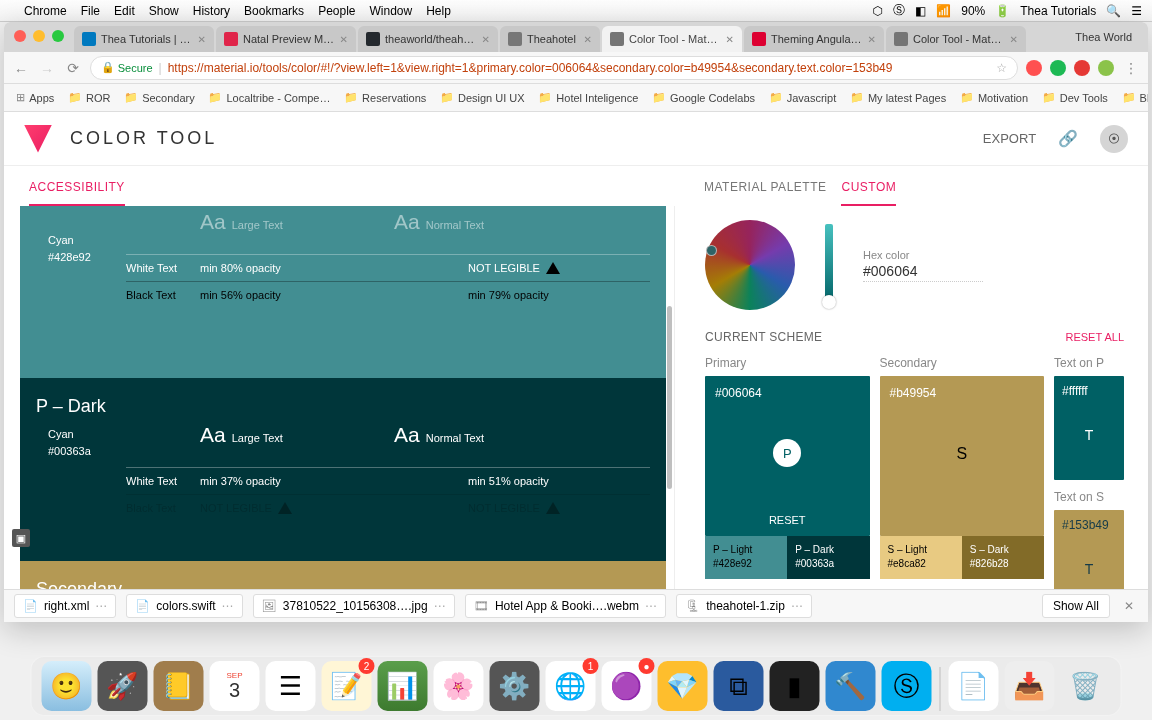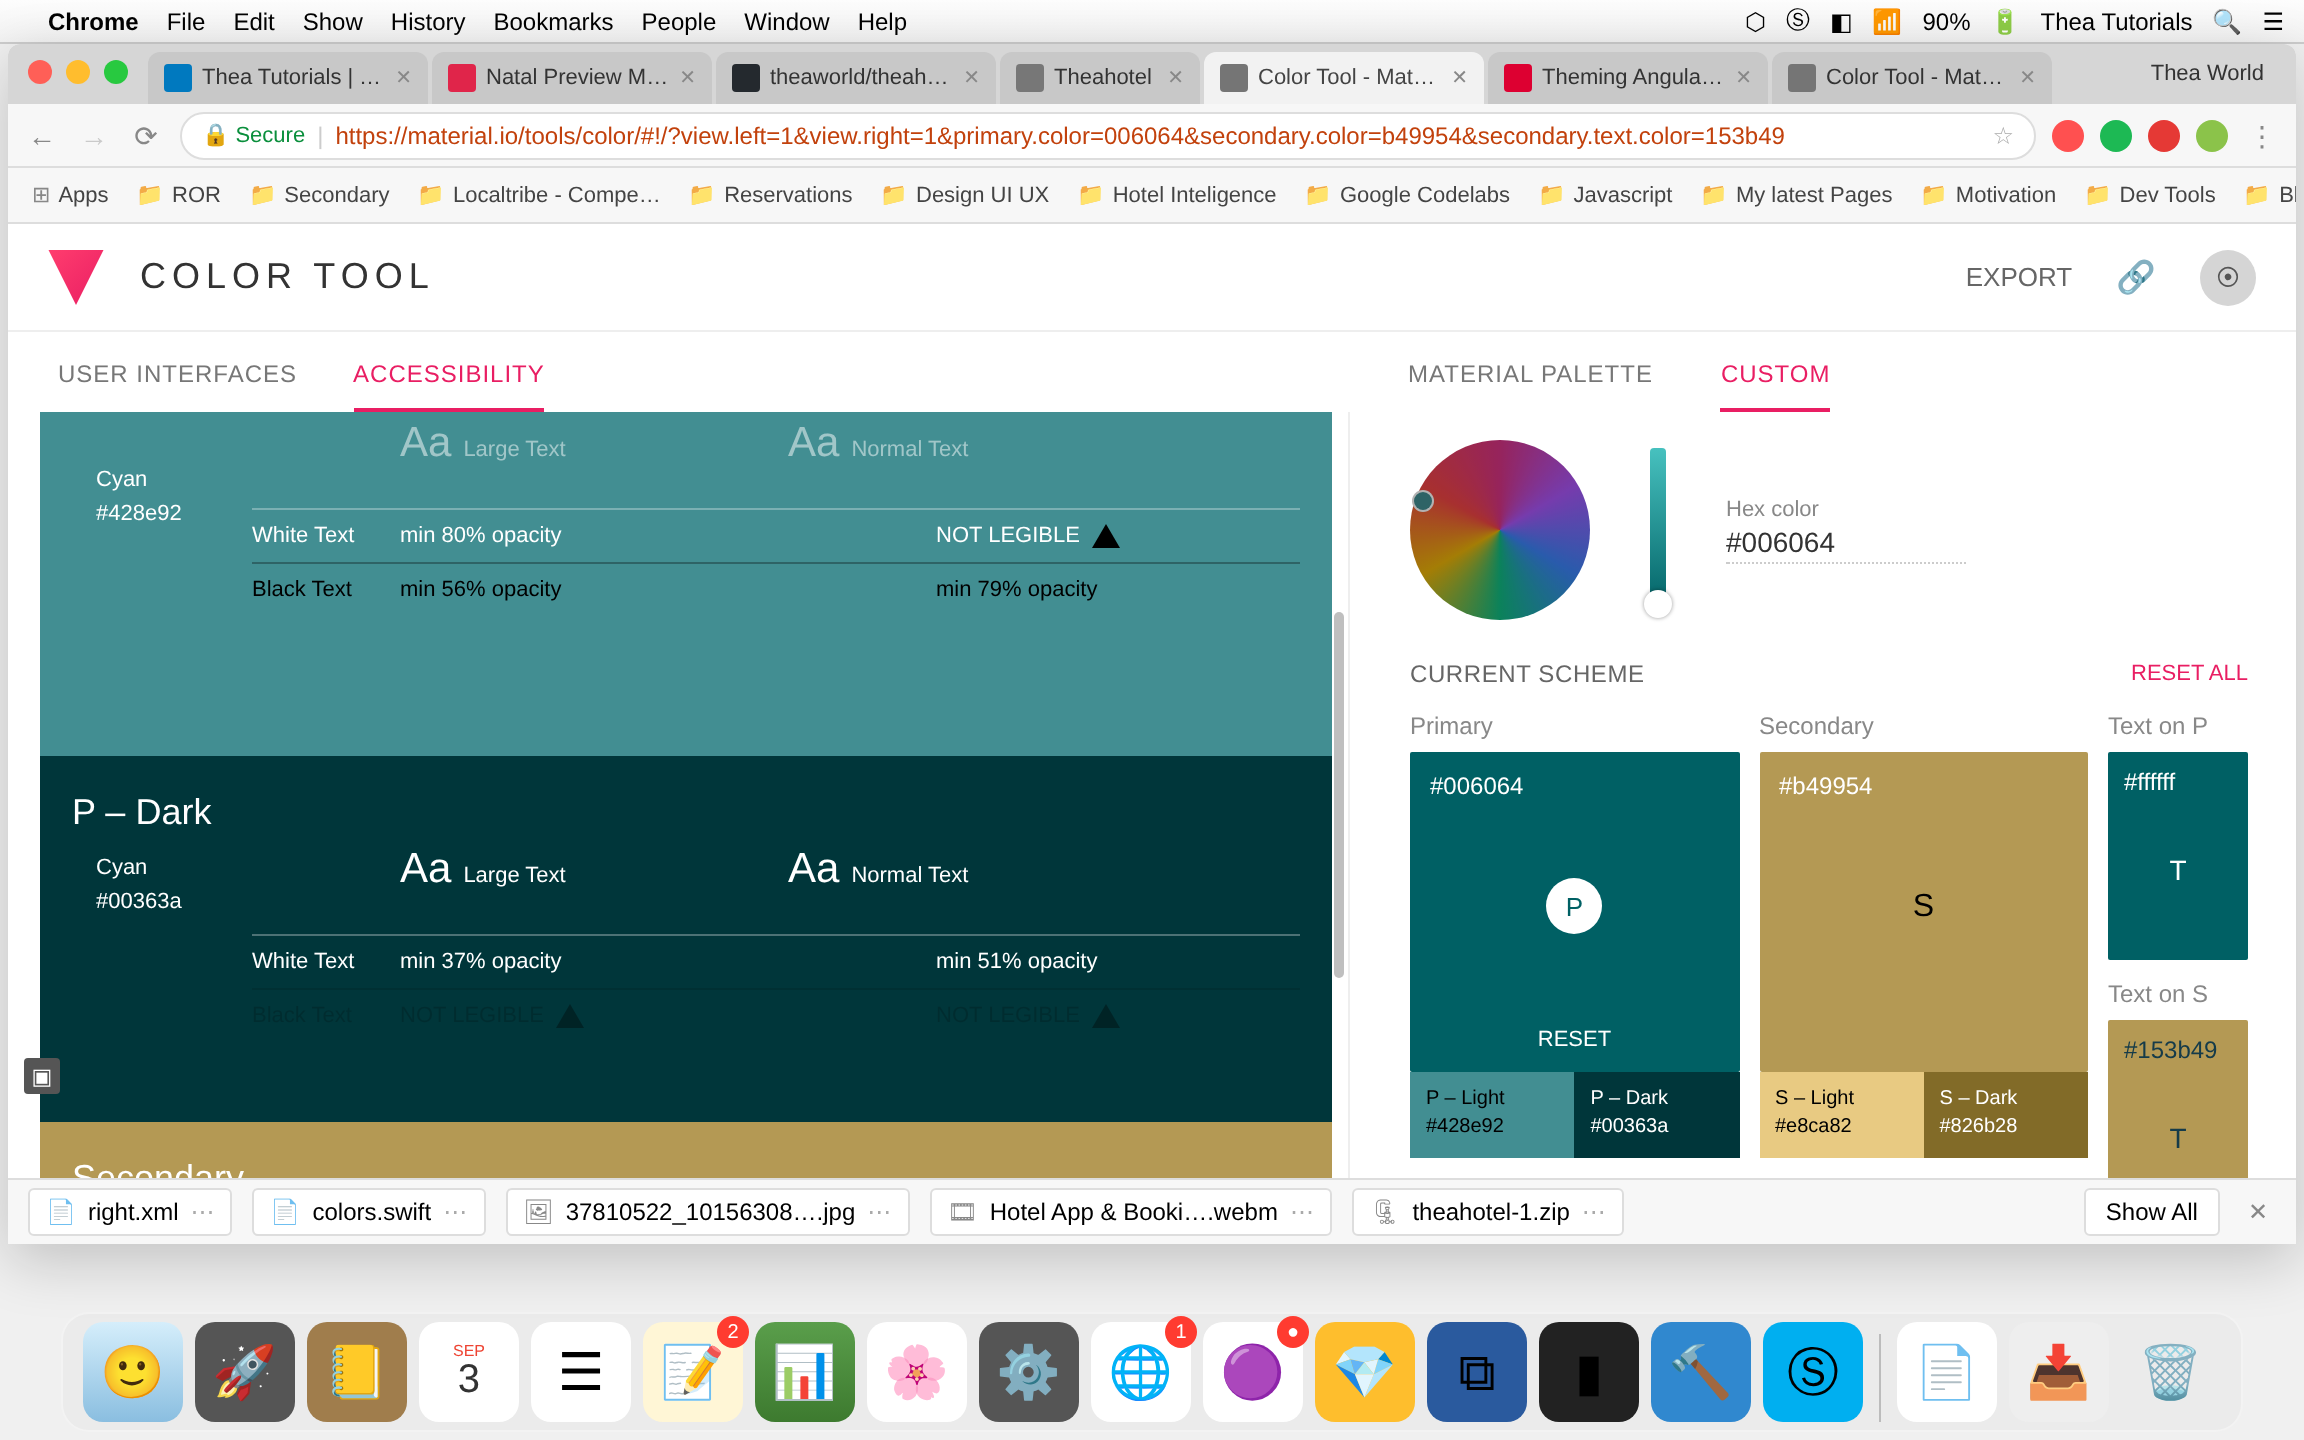--- a/index.html
+++ b/index.html
@@ -2,21 +2,21 @@
 <html><head>
   <meta charset="utf-8">
   <style>
     * { margin: 0; padding: 0; box-sizing: border-box; font-family: -apple-system, BlinkMacSystemFont, "Helvetica Neue", Arial, sans-serif; }
     body { width: 1152px; height: 720px; overflow: hidden; background: #f0f0f0; position: relative; }
 
     
     .mac-menubar { height: 22px; background: linear-gradient(#fdfdfd, #f3f3f3); border-bottom: 1px solid #ccc; display: flex; align-items: center; font-size: 12px; padding: 0 10px; justify-content: space-between; }
     .mac-menu-left { display: flex; gap: 14px; align-items: center; }
     .mac-menu-left .apple { font-size: 14px; }
-    .mac-menu-left .appname { font-weight: 700; }
+    .mac-menu-left .appname { font-weight: 400; }
     .mac-menu-right { display: flex; gap: 10px; align-items: center; font-size: 12px; }
     .mac-menu-right .ico { font-size: 12px; }
 
     
     .chrome { position: absolute; top: 22px; left: 4px; right: 4px; height: 600px; background: #fff; border-radius: 6px 6px 0 0; box-shadow: 0 8px 30px rgba(0,0,0,.2); display: flex; flex-direction: column; overflow: hidden; }
     .tabstrip { height: 30px; background: #d6d6d6; display: flex; align-items: flex-end; padding: 0 6px 0 70px; position: relative; }
     .traffic { position: absolute; left: 10px; top: 8px; display: flex; gap: 7px; }
     .traffic span { width: 12px; height: 12px; border-radius: 50%; display: block; }
     .tr-close { background: #ff5f57; } .tr-min { background: #ffbd2e; } .tr-max { background: #28c940; }
     .tab { height: 26px; background: #f2f2f2; border-radius: 6px 6px 0 0; margin-right: 2px; padding: 0 8px; display: flex; align-items: center; font-size: 11px; min-width: 100px; max-width: 140px; color: #444; white-space: nowrap; overflow: hidden; position: relative; }
@@ -42,21 +42,21 @@
     .app-header { height: 54px; display: flex; align-items: center; padding: 0 20px; border-bottom: 1px solid #eee; }
     .app-logo { width: 28px; height: 28px; background: linear-gradient(135deg, #ff3d6e, #e91e63); clip-path: polygon(0 0, 100% 0, 50% 100%); margin-right: 18px; }
     .app-title { font-size: 18px; font-weight: 300; letter-spacing: 3px; color: #333; }
     .header-right { margin-left: auto; display: flex; align-items: center; gap: 22px; color: #666; font-size: 13px; }
     .header-right .ico { font-size: 16px; }
     .avatar-circle { width: 28px; height: 28px; border-radius: 50%; background: #d5d5d5; display: flex; align-items: center; justify-content: center; font-size: 12px; color: #555; }
 
     .tool-tabs { display: flex; height: 40px; }
     .left-tabs, .right-tabs { display: flex; align-items: flex-end; }
     .left-tabs { flex: 0 0 670px; padding-left: 25px; gap: 28px; }
-    .right-tabs { flex: 1; padding-left: 30px; gap: 34px; }
+    .right-tabs { flex: 1; padding-left: 30px; gap: 15px; }
     .tool-tab { font-size: 12px; font-weight: 500; letter-spacing: 0.5px; color: #777; padding: 10px 0; border-bottom: 2px solid transparent; }
     .tool-tab.active { color: #e91e63; border-bottom-color: #e91e63; }
 
     .content { flex: 1; display: flex; overflow: hidden; position: relative; }
     .left-pane { width: 670px; background: #fff; overflow: hidden; position: relative; }
     .left-scroll { position: absolute; inset: 0; padding: 0 8px 0 16px; }
 
     .swatch-section { padding: 18px 16px 40px 16px; color: #fff; position: relative; }
     .swatch-section.plight { background: #428e92; padding-top: 4px; padding-bottom: 70px;}
     .swatch-section.pdark { background: #00363a; }
@@ -291,21 +291,20 @@
       <div class="app-title">COLOR  TOOL</div>
       <div class="header-right">
         <span>EXPORT</span>
         <span class="ico">🔗</span>
         <span class="avatar-circle">⦿</span>
       </div>
     </div>
 
     <div class="tool-tabs">
       <div class="left-tabs">
-        <div class="tool-tab">USER INTERFACES</div>
         <div class="tool-tab active">ACCESSIBILITY</div>
       </div>
       <div class="right-tabs">
         <div class="tool-tab">MATERIAL PALETTE</div>
         <div class="tool-tab active">CUSTOM</div>
       </div>
     </div>
 
     <div class="content">
 

